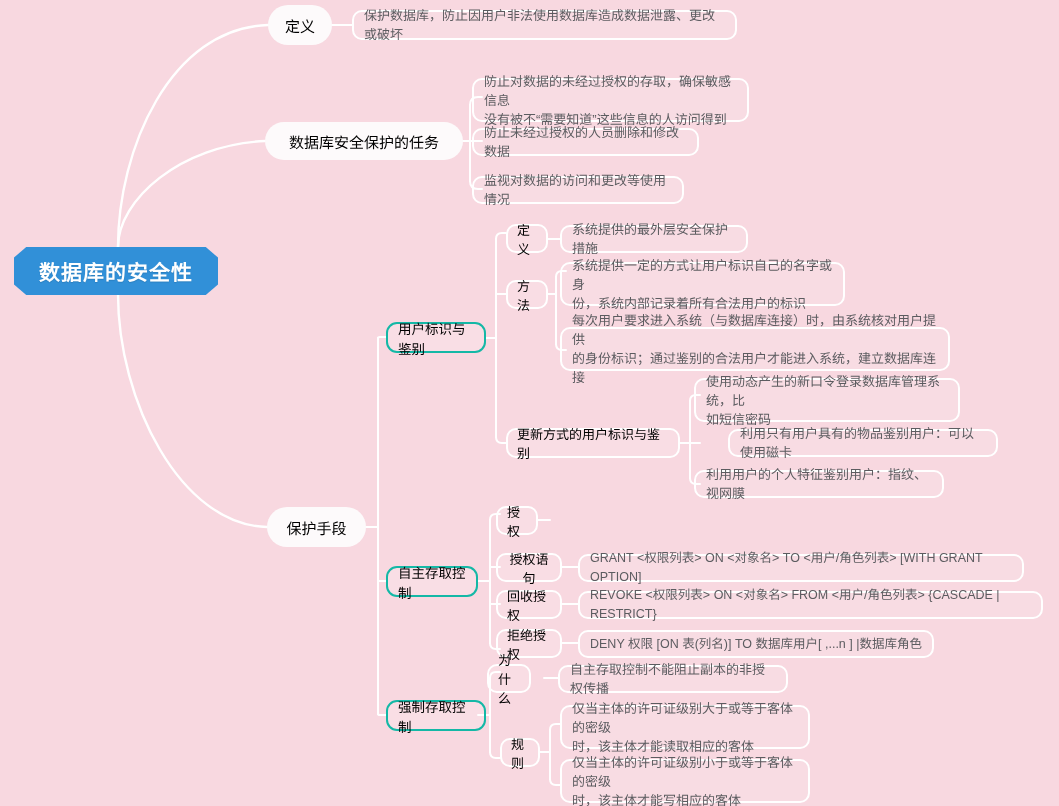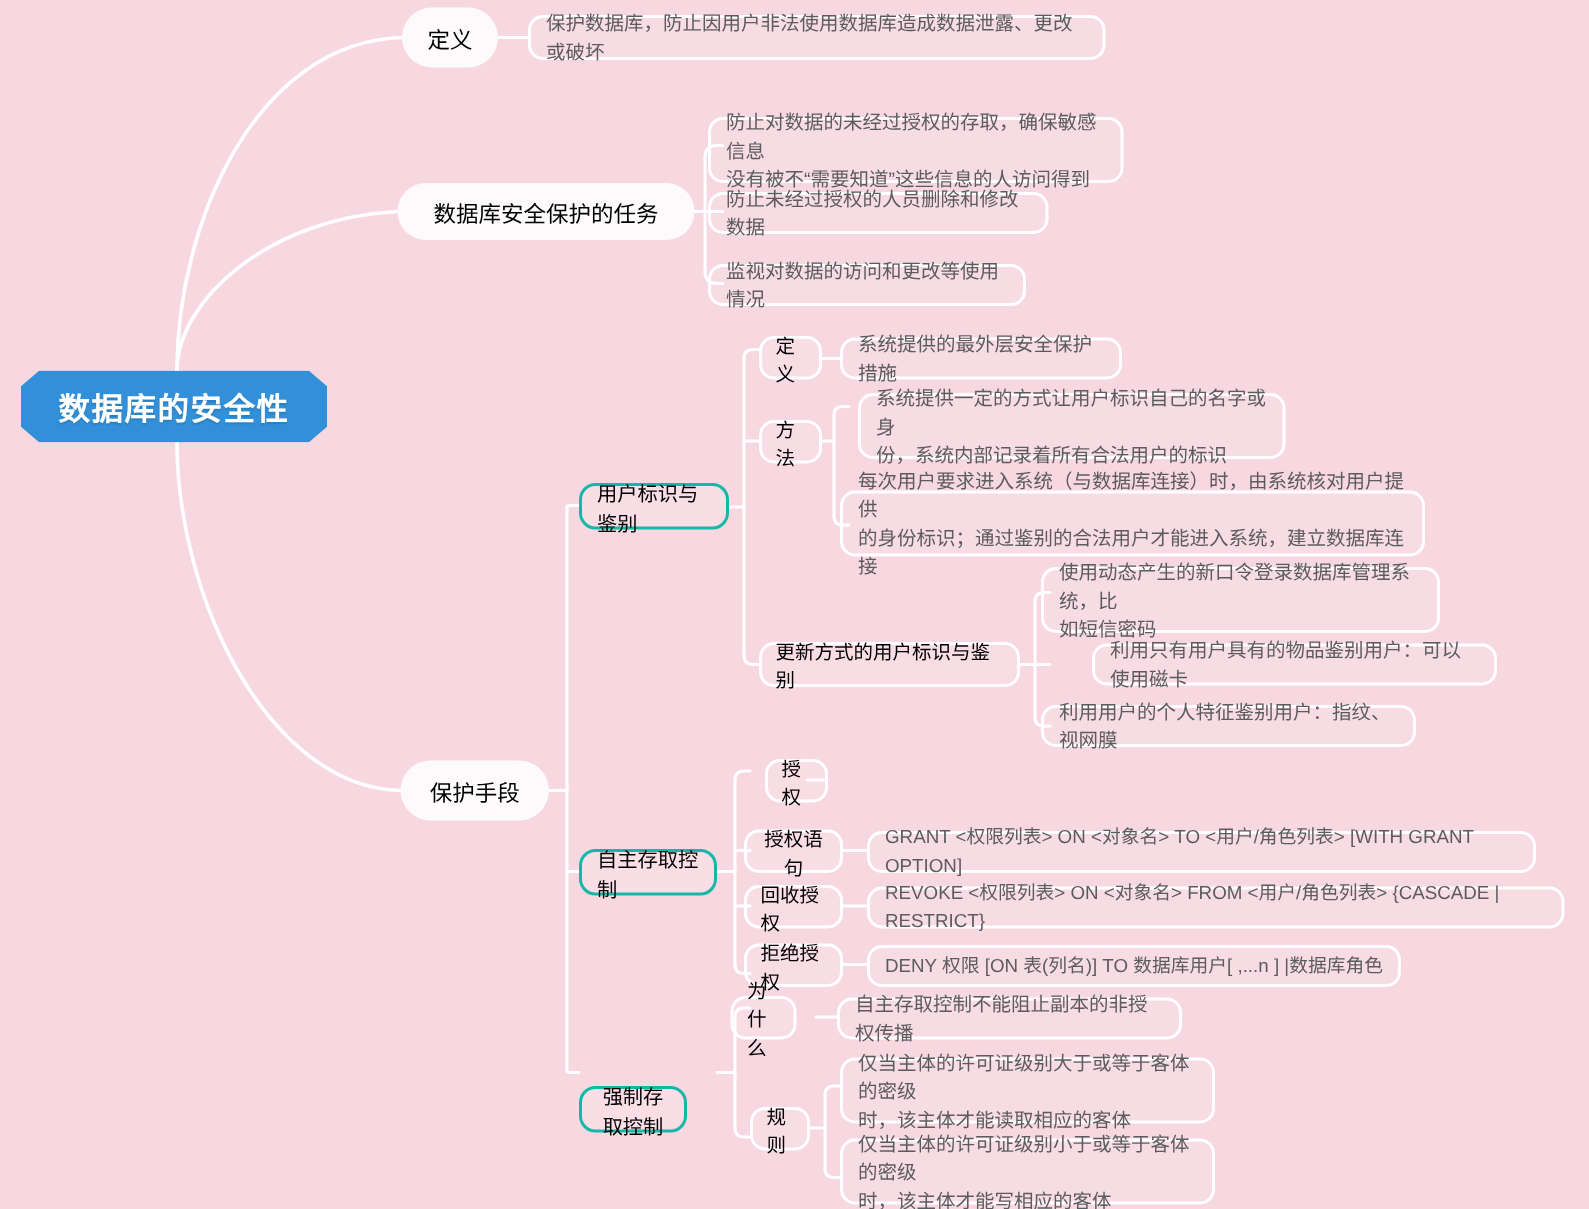--- a/index.html
+++ b/index.html
@@ -183,45 +183,45 @@
   <div class="node leaf" style="left:472px; top:176px; width:212px; height:28px;">监视对数据的访问和更改等使用情况</div>
 
   <div class="node lvl1" style="left:267px; top:507px; width:99px; height:40px;">保护手段</div>
 
   <div class="node lvl2" style="left:386px; top:322px; width:100px; height:31px;">用户标识与鉴别</div>
 
   <div class="node lvl3" style="left:506px; top:224px; width:42px; height:29px;">定义</div>
   <div class="node leaf" style="left:560px; top:225px; width:188px; height:28px;">系统提供的最外层安全保护措施</div>
 
   <div class="node lvl3" style="left:506px; top:280px; width:42px; height:29px;">方法</div>
-  <div class="node leaf" style="left:560px; top:262px; width:285px; height:44px;margin-left:12px;">系统提供一定的方式让用户标识自己的名字或身
+  <div class="node leaf" style="left:560px; top:262px; width:285px; height:44px;">系统提供一定的方式让用户标识自己的名字或身
 份，系统内部记录着所有合法用户的标识</div>
   <div class="node leaf" style="left:560px; top:327px; width:390px; height:44px;">每次用户要求进入系统（与数据库连接）时，由系统核对用户提供
 的身份标识；通过鉴别的合法用户才能进入系统，建立数据库连接</div>
 
   <div class="node lvl3" style="left:506px; top:428px; width:174px; height:30px;">更新方式的用户标识与鉴别</div>
   <div class="node leaf" style="left:694px; top:378px; width:266px; height:44px;">使用动态产生的新口令登录数据库管理系统，比
 如短信密码</div>
   <div class="node leaf" style="left:694px; top:429px; width:270px; height:28px;margin-left:34px;">利用只有用户具有的物品鉴别用户：可以使用磁卡</div>
   <div class="node leaf" style="left:694px; top:470px; width:250px; height:28px;">利用用户的个人特征鉴别用户：指纹、视网膜</div>
 
   <div class="node lvl2" style="left:386px; top:566px; width:92px; height:31px;">自主存取控制</div>
 
-  <div class="node lvl3" style="left:510px; top:506px; width:42px; height:29px;">授权</div>
+  <div class="node lvl3" style="left:496px; top:506px; width:42px; height:29px;">授权</div>
 
   <div class="node lvl3" style="left:496px; top:553px; width:66px; height:29px;text-align:center;">授权语句</div>
   <div class="node leaf mono" style="left:578px; top:554px; width:446px; height:28px;">GRANT &lt;权限列表&gt; ON &lt;对象名&gt; TO &lt;用户/角色列表&gt;  [WITH GRANT OPTION]</div>
 
   <div class="node lvl3" style="left:496px; top:590px; width:66px; height:29px;">回收授权</div>
   <div class="node leaf mono" style="left:578px; top:591px; width:465px; height:28px;">REVOKE &lt;权限列表&gt; ON &lt;对象名&gt; FROM &lt;用户/角色列表&gt; {CASCADE | RESTRICT}</div>
 
   <div class="node lvl3" style="left:496px; top:629px; width:66px; height:29px;">拒绝授权</div>
   <div class="node leaf mono" style="left:578px; top:630px; width:356px; height:28px;">DENY 权限 [ON 表(列名)] TO 数据库用户[ ,...n ] |数据库角色</div>
 
-  <div class="node lvl2" style="left:386px; top:724px; width:72px; height:31px;text-align:center;">强制存取控制</div>
+  <div class="node lvl2" style="left:386px; top:700px; width:100px; height:31px;">强制存取控制</div>
 
   <div class="node lvl3" style="left:487px; top:664px; width:44px; height:29px;">为什么</div>
   <div class="node leaf" style="left:558px; top:665px; width:230px; height:28px;">自主存取控制不能阻止副本的非授权传播</div>
 
   <div class="node lvl3" style="left:500px; top:738px; width:40px; height:29px;">规则</div>
   <div class="node leaf" style="left:560px; top:705px; width:250px; height:44px;">仅当主体的许可证级别大于或等于客体的密级
 时，该主体才能读取相应的客体</div>
   <div class="node leaf" style="left:560px; top:759px; width:250px; height:44px;">仅当主体的许可证级别小于或等于客体的密级
 时，该主体才能写相应的客体</div>
 

